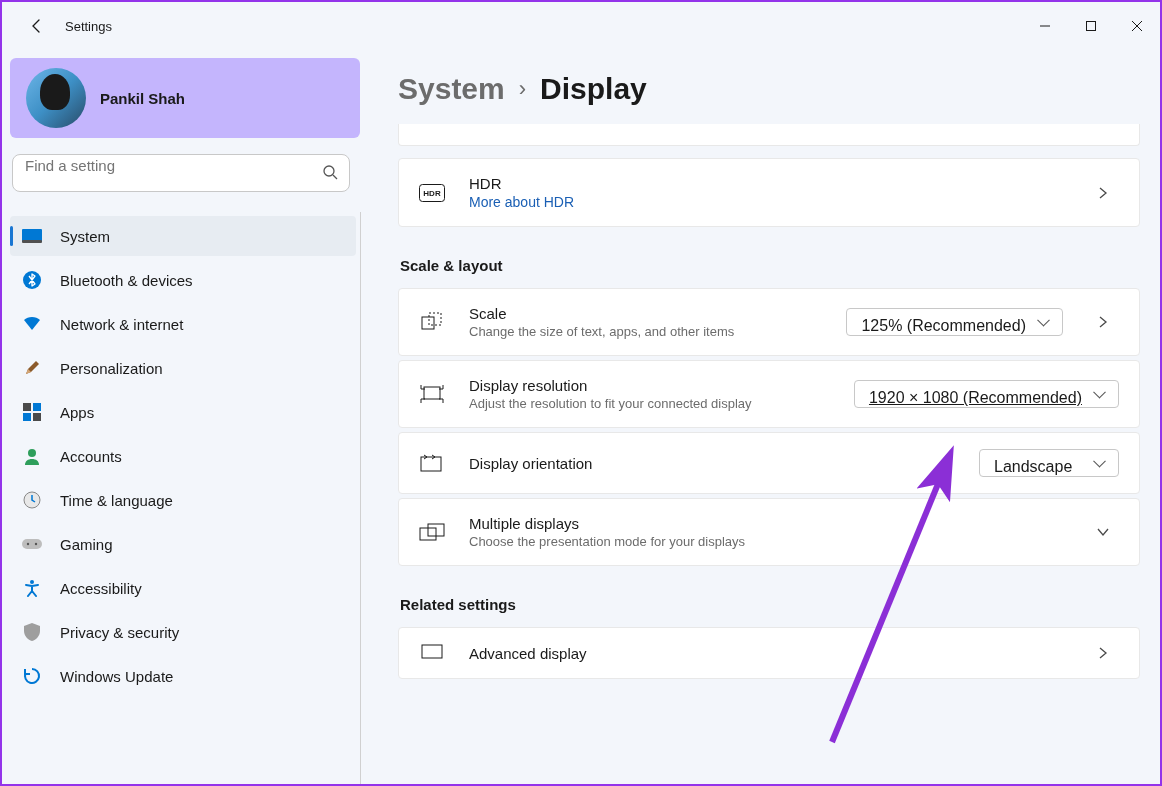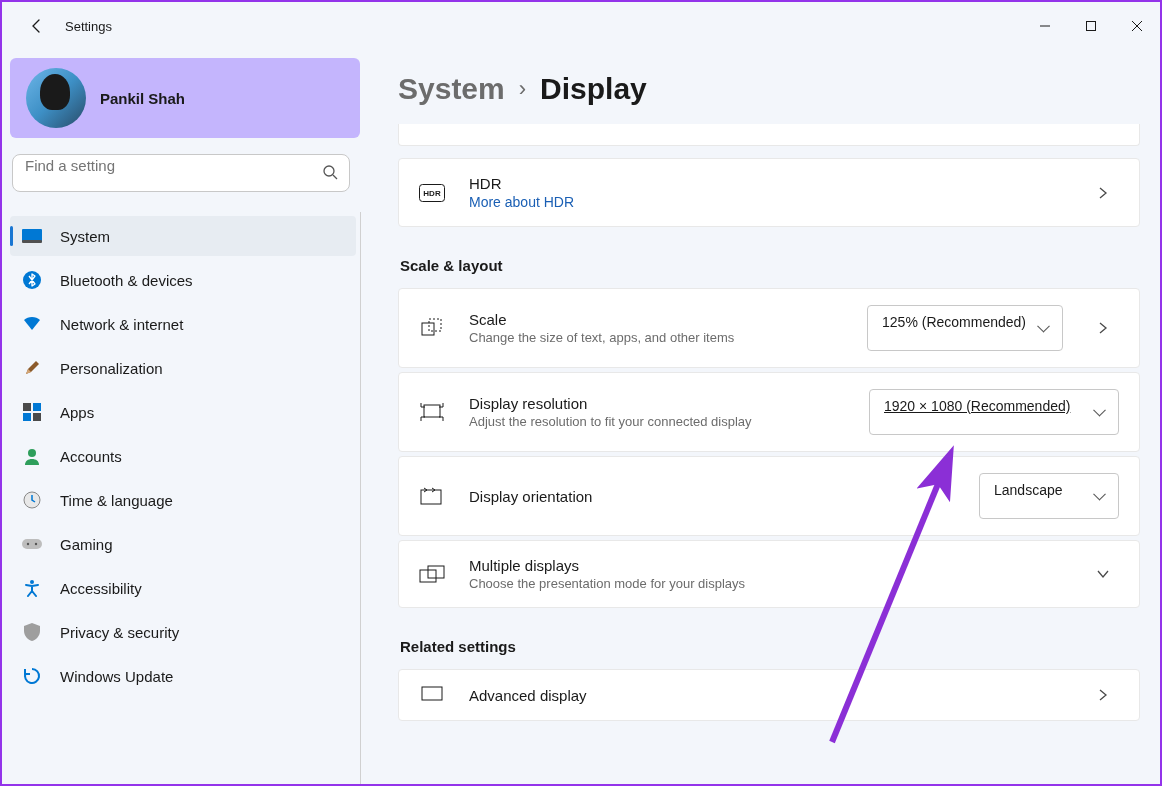--- a/index.html
+++ b/index.html
@@ -30,21 +30,21 @@
 .bc-current { font-size: 30px; font-weight: 700; color: #1a1a1a; }
 .card { background: #fff; border: 1px solid #e8e8e8; border-radius: 4px; margin-bottom: 4px; }
 .sub-card { background: #fff; border: 1px solid #e8e8e8; border-radius: 4px; margin-bottom: 4px; padding: 16px 20px; display: flex; align-items: center; gap: 24px; }
 .card-stub { height: 22px; border-top: none; border-radius: 0 0 4px 4px; }
 .section-title { font-size: 15px; font-weight: 600; color: #1a1a1a; margin: 30px 0 14px 2px; }
 .card-icon { width: 26px; display: flex; align-items: center; justify-content: center; color: #1a1a1a; }
 .card-text { flex: 1; }
 .card-title { font-size: 15px; color: #1a1a1a; }
 .card-desc { font-size: 13px; color: #6c6c6c; margin-top: 2px; }
 .card-link { font-size: 14px; color: #1a5fb4; font-weight: 500; margin-top: 2px; cursor: pointer; }
-.select-box { border: 1px solid #c8c8c8; border-radius: 4px; background: #fff; padding: 8px 36px 20px 14px; font-size: 14px; color: #1a1a1a; position: relative; min-width: 140px; cursor: pointer; }
+.select-box { border: 1px solid #c8c8c8; border-radius: 4px; background: #fff; padding: 8px 36px 0 14px; font-size: 16px; color: #1a1a1a; position: relative; min-width: 140px; cursor: pointer; }
 .select-box::after { content:""; position:absolute; right:14px; top:50%; width:8px; height:8px; border-right:1.5px solid #555; border-bottom:1.5px solid #555; transform: translateY(-70%) rotate(45deg); }
 .chevron { width: 32px; display:flex; align-items:center; justify-content:center; color:#4a4a4a; }
 .arrow-annotation { position: absolute; left: 800px; top: 430px; width: 200px; height: 320px; pointer-events: none; }
 </style>
 </head>
 <body>
 
 <div class="titlebar">
   <div class="back-btn">
     <svg width="16" height="16" viewBox="0 0 16 16">

